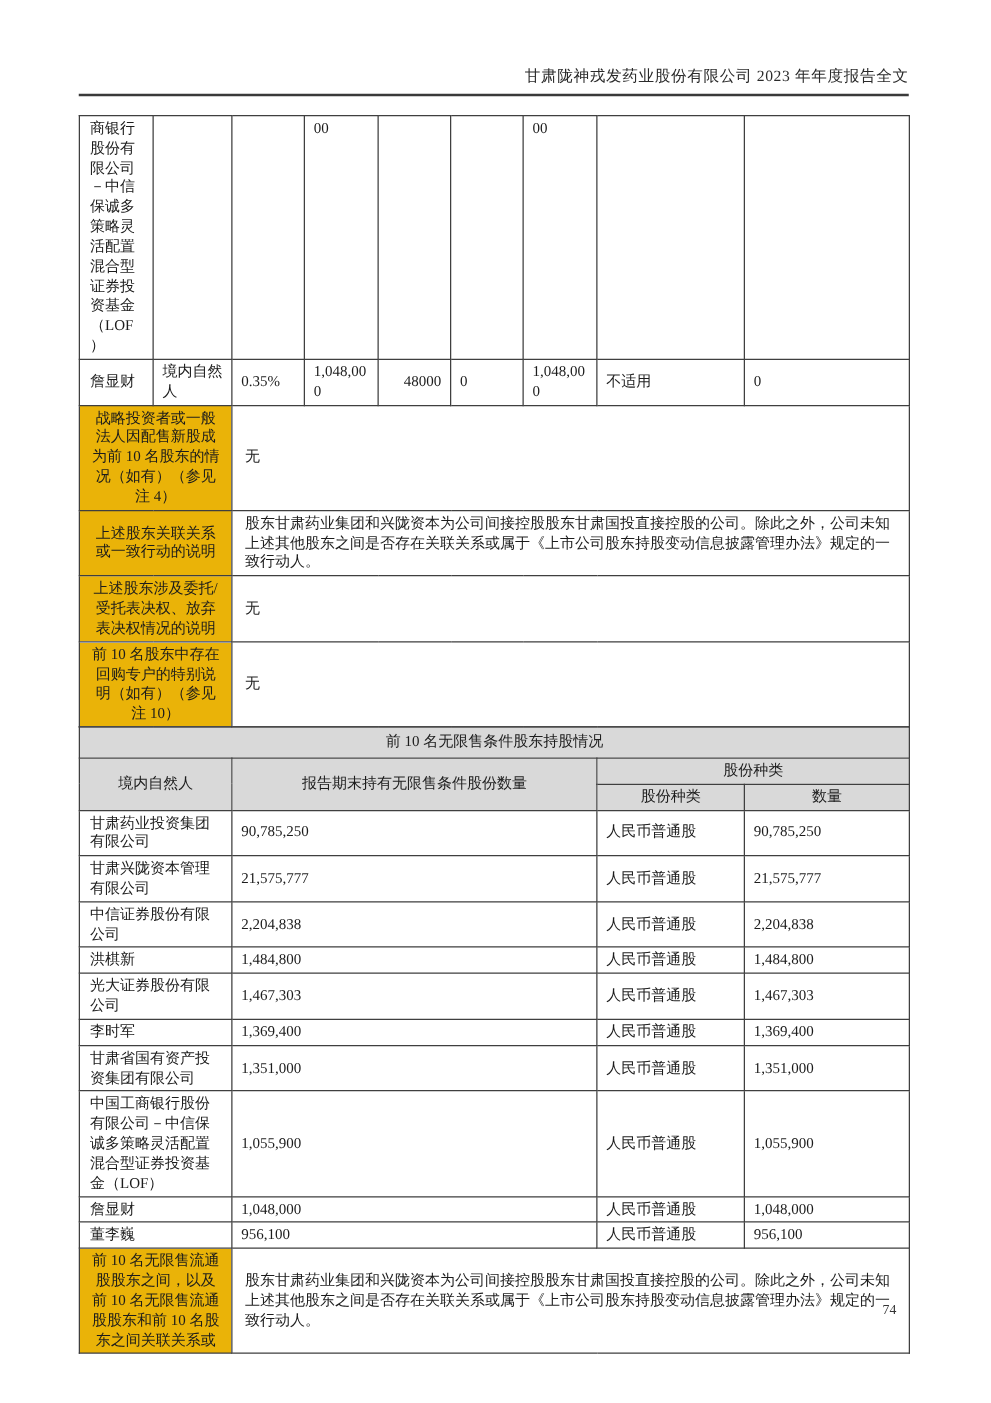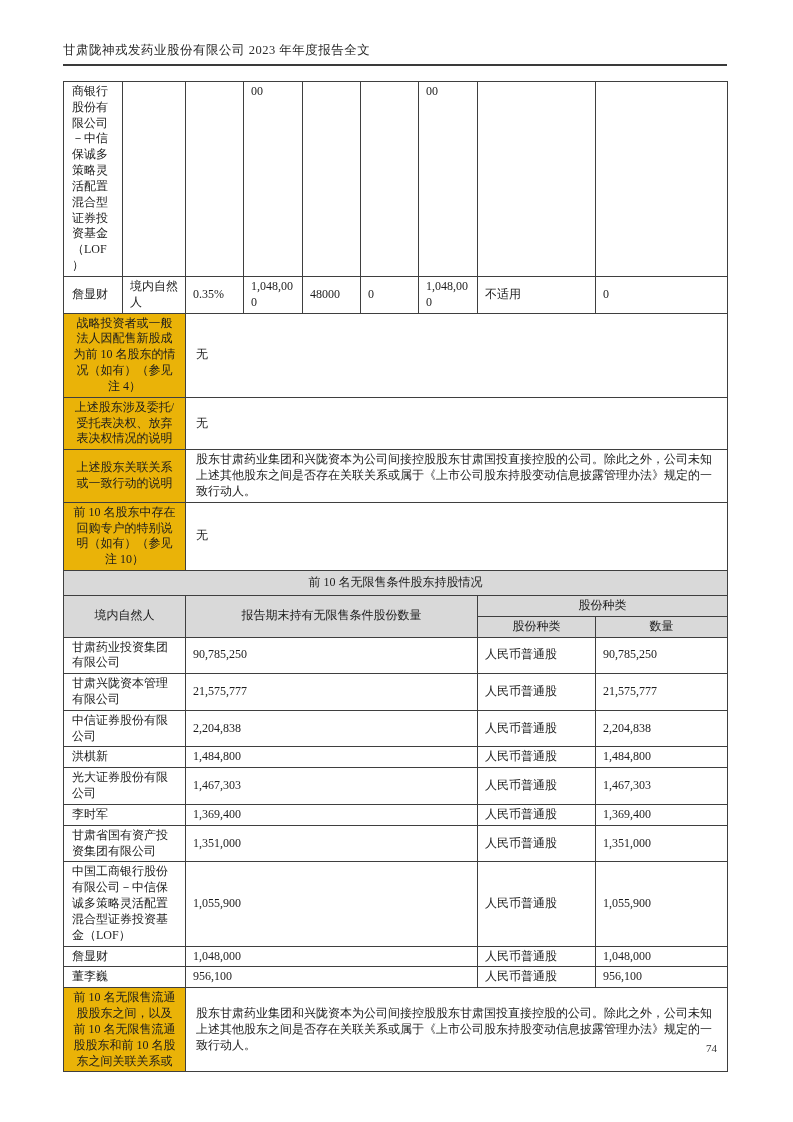--- a/index.html
+++ b/index.html
@@ -7,22 +7,22 @@
     position:relative;
     width:793px; height:1122px;
     background:#ffffff;
     font-family:"Liberation Serif","DejaVu Serif",serif;
     font-size:12px;
     color:#1c1c1c;
     overflow:hidden;
   }
   .content { margin-left:63px; width:664px; }
   .page-header-text {
-    padding-top:42px;
-    text-align:left;
+    padding-top:53px;
+    text-align:right;
     font-size:12.5px;
     color:#2a2a2a;
     letter-spacing:0.5px;
   }
   .header-rule {
     margin-top:5px;
     border-top:2.5px solid #3a3a3a;
     height:0;
   }
   table {
@@ -35,21 +35,21 @@
   td {
     border:1px solid #3f3f3f;
     padding:2px 7px;
     line-height:1.32;
     vertical-align:middle;
     overflow:hidden;
     word-wrap:break-word;
   }
   .al { text-align:left; }
   .ar { text-align:left; }
-  .ac { text-align:left; }
+  .ac { text-align:right; }
   .vt { vertical-align:top; }
   .brk { word-break:break-all; }
   .label-cell {
     background:#eab308;
     text-align:center;
     padding:2px 8px;
     vertical-align:middle;
   }
   .note-value { padding:2px 10px; text-align:left; }
   .section-title {
@@ -115,26 +115,26 @@
             <td class="al">不适用</td>
             <td class="ar">0</td>
           </tr>
         </tbody>
       <tbody id="t1-notes">
           <tr>
             <td class="label-cell" colspan="2">战略投资者或一般法人因配售新股成为前 10 名股东的情况（如有）（参见注 4）</td>
             <td class="note-value" colspan="7">无</td>
           </tr>
           <tr>
+            <td class="label-cell" colspan="2">上述股东关联关系或一致行动的说明</td>
+            <td class="note-value" colspan="7">股东甘肃药业集团和兴陇资本为公司间接控股股东甘肃国投直接控股的公司。除此之外，公司未知上述其他股东之间是否存在关联关系或属于《上市公司股东持股变动信息披露管理办法》规定的一致行动人。</td>
+          </tr>
+          <tr>
             <td class="label-cell" colspan="2">上述股东涉及委托/受托表决权、放弃表决权情况的说明</td>
             <td class="note-value" colspan="7">无</td>
-          </tr>
-          <tr>
-            <td class="label-cell" colspan="2">上述股东关联关系或一致行动的说明</td>
-            <td class="note-value" colspan="7">股东甘肃药业集团和兴陇资本为公司间接控股股东甘肃国投直接控股的公司。除此之外，公司未知上述其他股东之间是否存在关联关系或属于《上市公司股东持股变动信息披露管理办法》规定的一致行动人。</td>
           </tr>
           <tr>
             <td class="label-cell" colspan="2">前 10 名股东中存在回购专户的特别说明（如有）（参见注 10）</td>
             <td class="note-value" colspan="7">无</td>
           </tr>
         </tbody>
     </table>
 
     <table id="t2">
       <colgroup>

